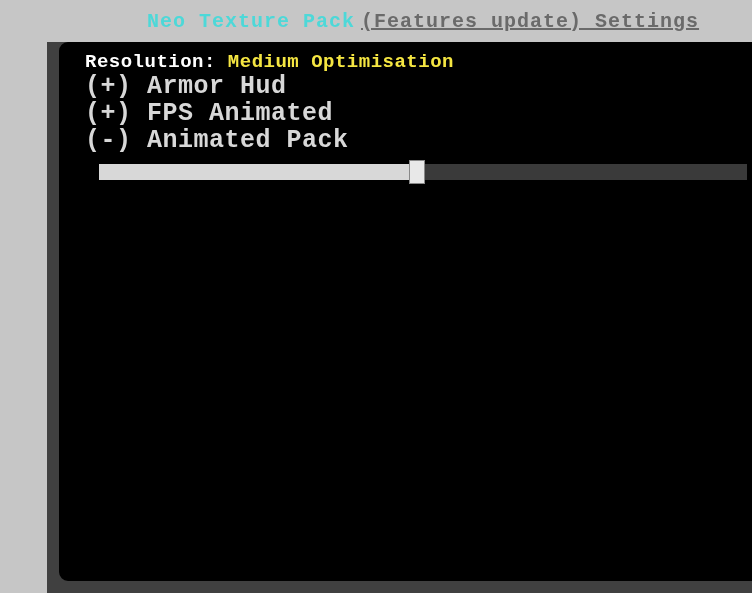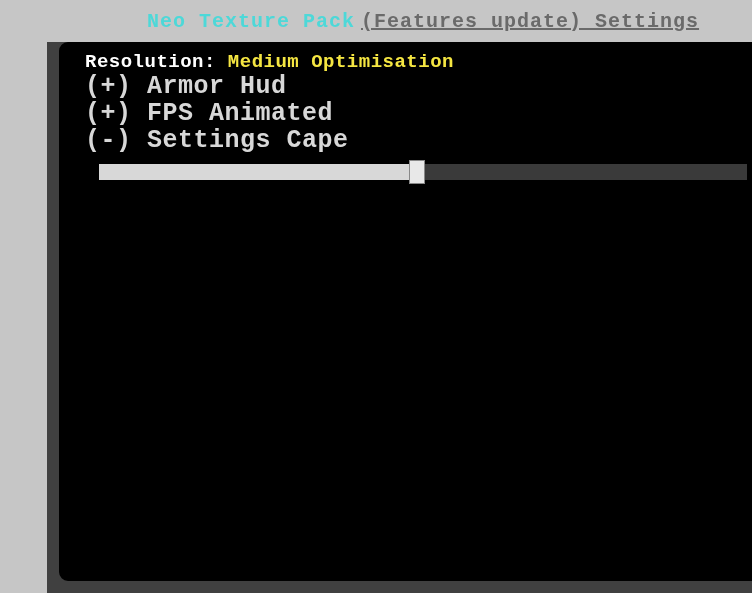--- a/index.html
+++ b/index.html
@@ -142,21 +142,21 @@
     <div class="feature-line">
       <span>(+)</span>
       <span>Armor Hud</span>
     </div>
     <div class="feature-line">
       <span>(+)</span>
       <span>FPS Animated</span>
     </div>
     <div class="feature-line">
       <span>(-)</span>
-      <span>Settings Cape</span>
+      <span>Animated Pack</span>
     </div>
     <div class="slider-container">
       <div class="slider-track">
         <div class="slider-fill"></div>
         <div class="slider-empty"></div>
       </div>
       <div class="slider-handle"></div>
     </div>
   </div>
 </div>

